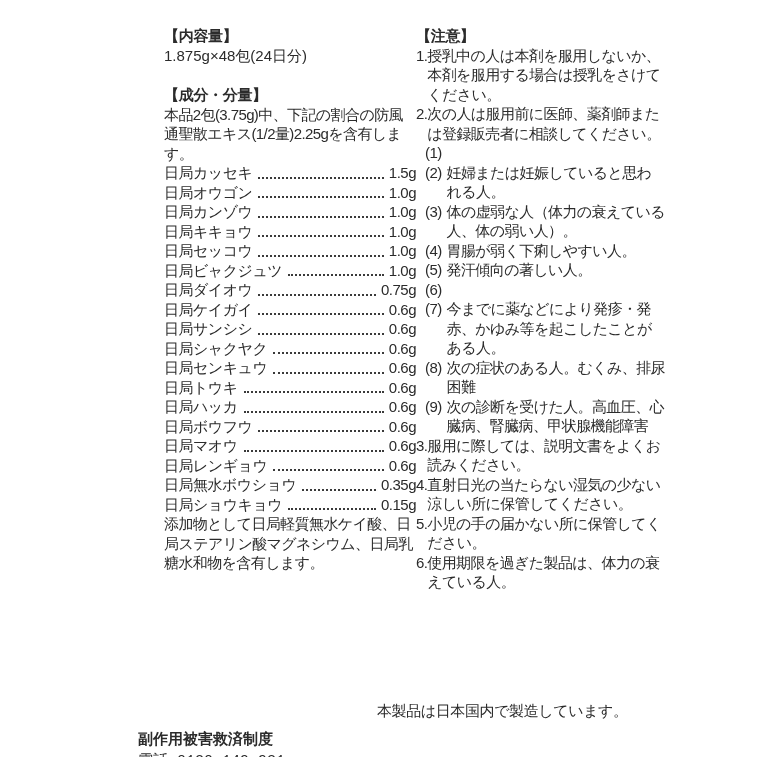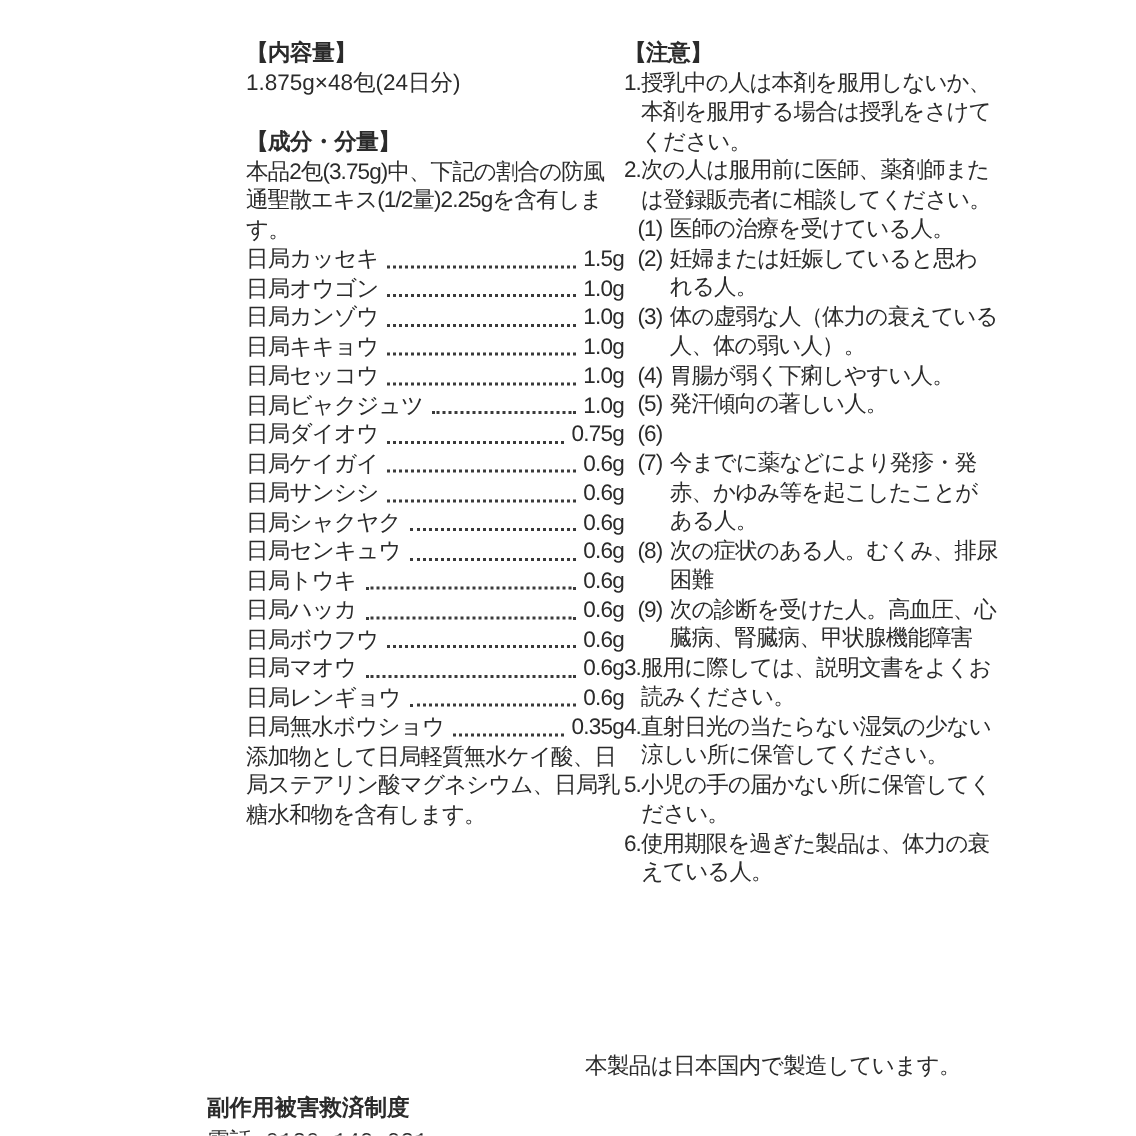--- a/index.html
+++ b/index.html
@@ -22,21 +22,21 @@
     margin:0 5px 4px 6px;
   }
   .ing-row .amt{white-space:nowrap;}
   .c-item{display:flex;letter-spacing:-0.6px;}
   .c-item .marker{flex:none;white-space:nowrap;}
   .c-sub{display:flex;padding-left:9px;letter-spacing:-0.6px;}
   .c-sub .marker{flex:none;white-space:nowrap;margin-right:5px;}
   .c-text{flex:1 1 auto;}
   .footer-left{position:absolute;left:138px;top:681px;margin-top:48px;}
   .footer-left .phone-line{margin-top:3px;font-family:Liberation Mono, monospace;}
-  .footer-right{position:absolute;left:390px;top:701px;letter-spacing:-0.4px;}
+  .footer-right{position:absolute;left:377px;top:701px;letter-spacing:-0.4px;}
   .bold{font-weight:700;}
 </style>
 </head>
 <body>
 
 <div class="col col-left">
   <div class="heading">【内容量】</div>
   <div>1.875g×48包(24日分)</div>
 
   <div class="sec-gap"></div>
@@ -123,39 +123,43 @@
       <div class="ing-row">
         <span>日局レンギョウ</span>
         <span class="dots"></span>
         <span class="amt">0.6g</span>
       </div>
       <div class="ing-row">
         <span>日局無水ボウショウ</span>
         <span class="dots"></span>
         <span class="amt">0.35g</span>
       </div>
+      <div class="ing-row">
+        <span>日局ショウキョウ</span>
+        <span class="dots"></span>
+        <span class="amt">0.15g</span>
+      </div>
     </div>
 
   <div class="intro">添加物として日局軽質無水ケイ酸、日局ステアリン酸マグネシウム、日局乳糖水和物を含有します。</div>
 </div>
 
 <div class="col col-right">
   <div class="heading">【注意】</div>
   <div id="cautions-list">
       <div class="c-item">
         <span class="marker">1.</span>
         <span class="c-text">授乳中の人は本剤を服用しないか、本剤を服用する場合は授乳をさけてください。</span>
       </div>
       <div class="c-item">
         <span class="marker">2.</span>
         <span class="c-text">次の人は服用前に医師、薬剤師または登録販売者に相談してください。</span>
       </div>
       <div class="c-sub">
         <span class="marker">(1)</span>
-        <span class="c-text">医師の治療を受けている人。</span>
       </div>
       <div class="c-sub">
         <span class="marker">(2)</span>
         <span class="c-text">妊婦または妊娠していると思われる人。</span>
       </div>
       <div class="c-sub">
         <span class="marker">(3)</span>
         <span class="c-text">体の虚弱な人（体力の衰えている人、体の弱い人）。</span>
       </div>
       <div class="c-sub">

